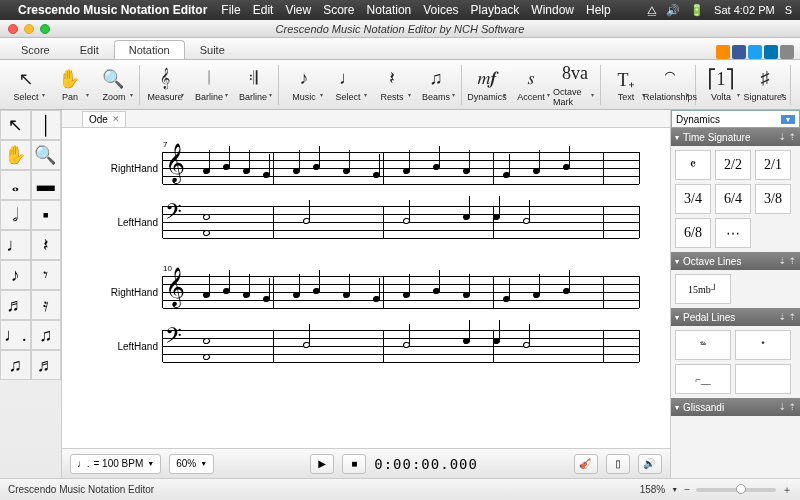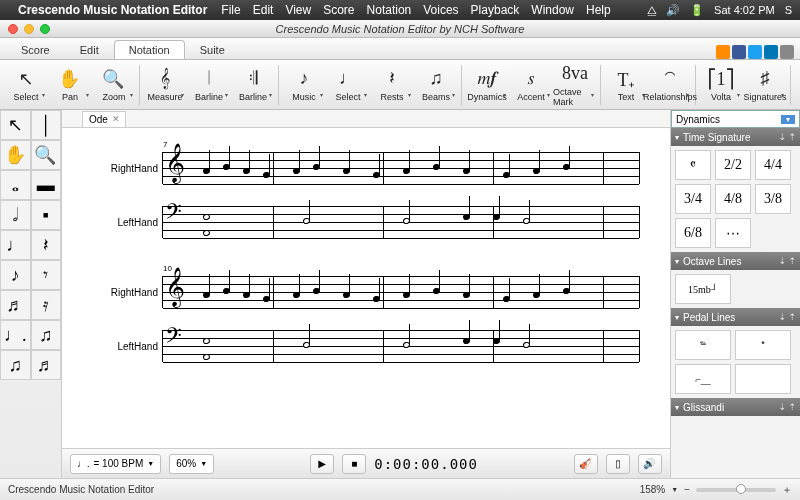--- a/index.html
+++ b/index.html
@@ -461,23 +461,23 @@
 
   <div class="right-panel" id="right-panel">
       <div class="rp-select">
         <span>Dynamics</span>
         <span class="arr">▾</span>
       </div>
       <div class="rp-head"><span class="tri">▾</span>Time Signature<span class="ctrl">⇣ ⇡</span></div>
       <div class="rp-grid">
         <div class="cell ">𝄴</div>
         <div class="cell ">2/2</div>
-        <div class="cell ">4/4</div>
+        <div class="cell ">2/1</div>
         <div class="cell ">3/4</div>
-        <div class="cell ">4/8</div>
+        <div class="cell ">6/4</div>
         <div class="cell ">3/8</div>
         <div class="cell ">6/8</div>
         <div class="cell ">⋯</div>
       </div>
       <div class="rp-head"><span class="tri">▾</span>Octave Lines<span class="ctrl">⇣ ⇡</span></div>
       <div class="rp-grid">
         <div class="cell wide">15mb┘</div>
       </div>
       <div class="rp-head"><span class="tri">▾</span>Pedal Lines<span class="ctrl">⇣ ⇡</span></div>
       <div class="rp-grid">

